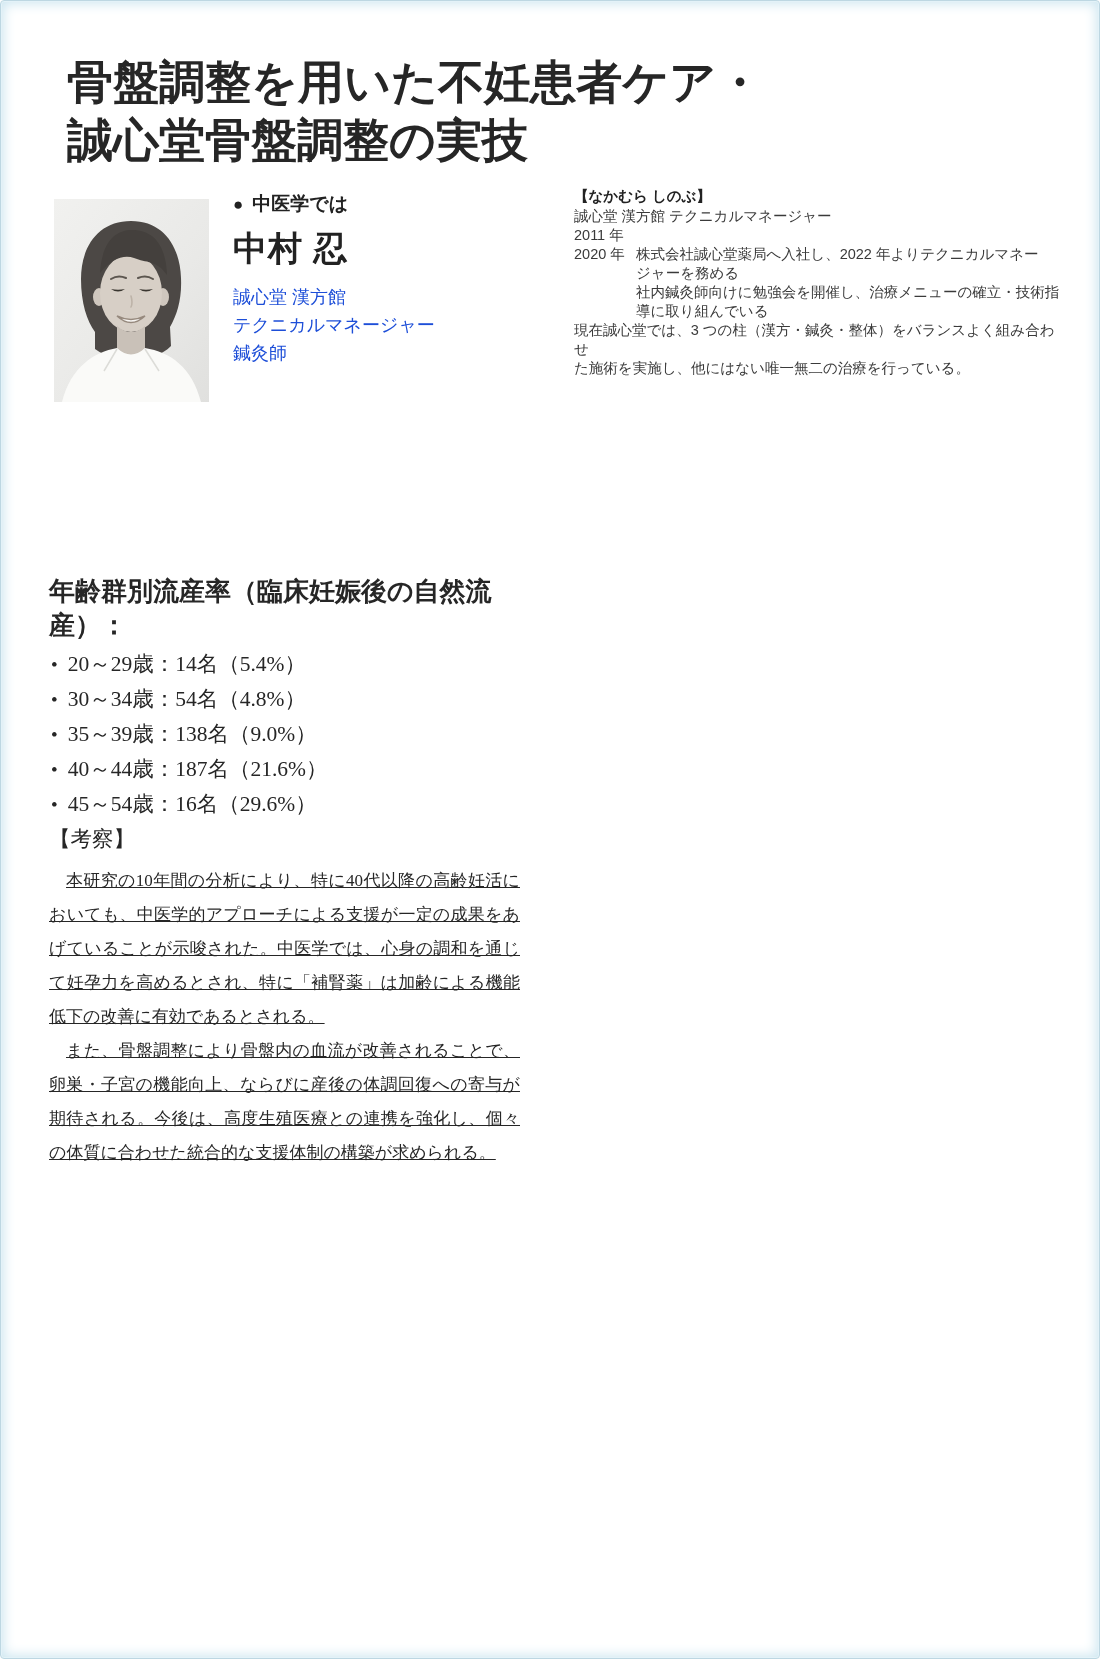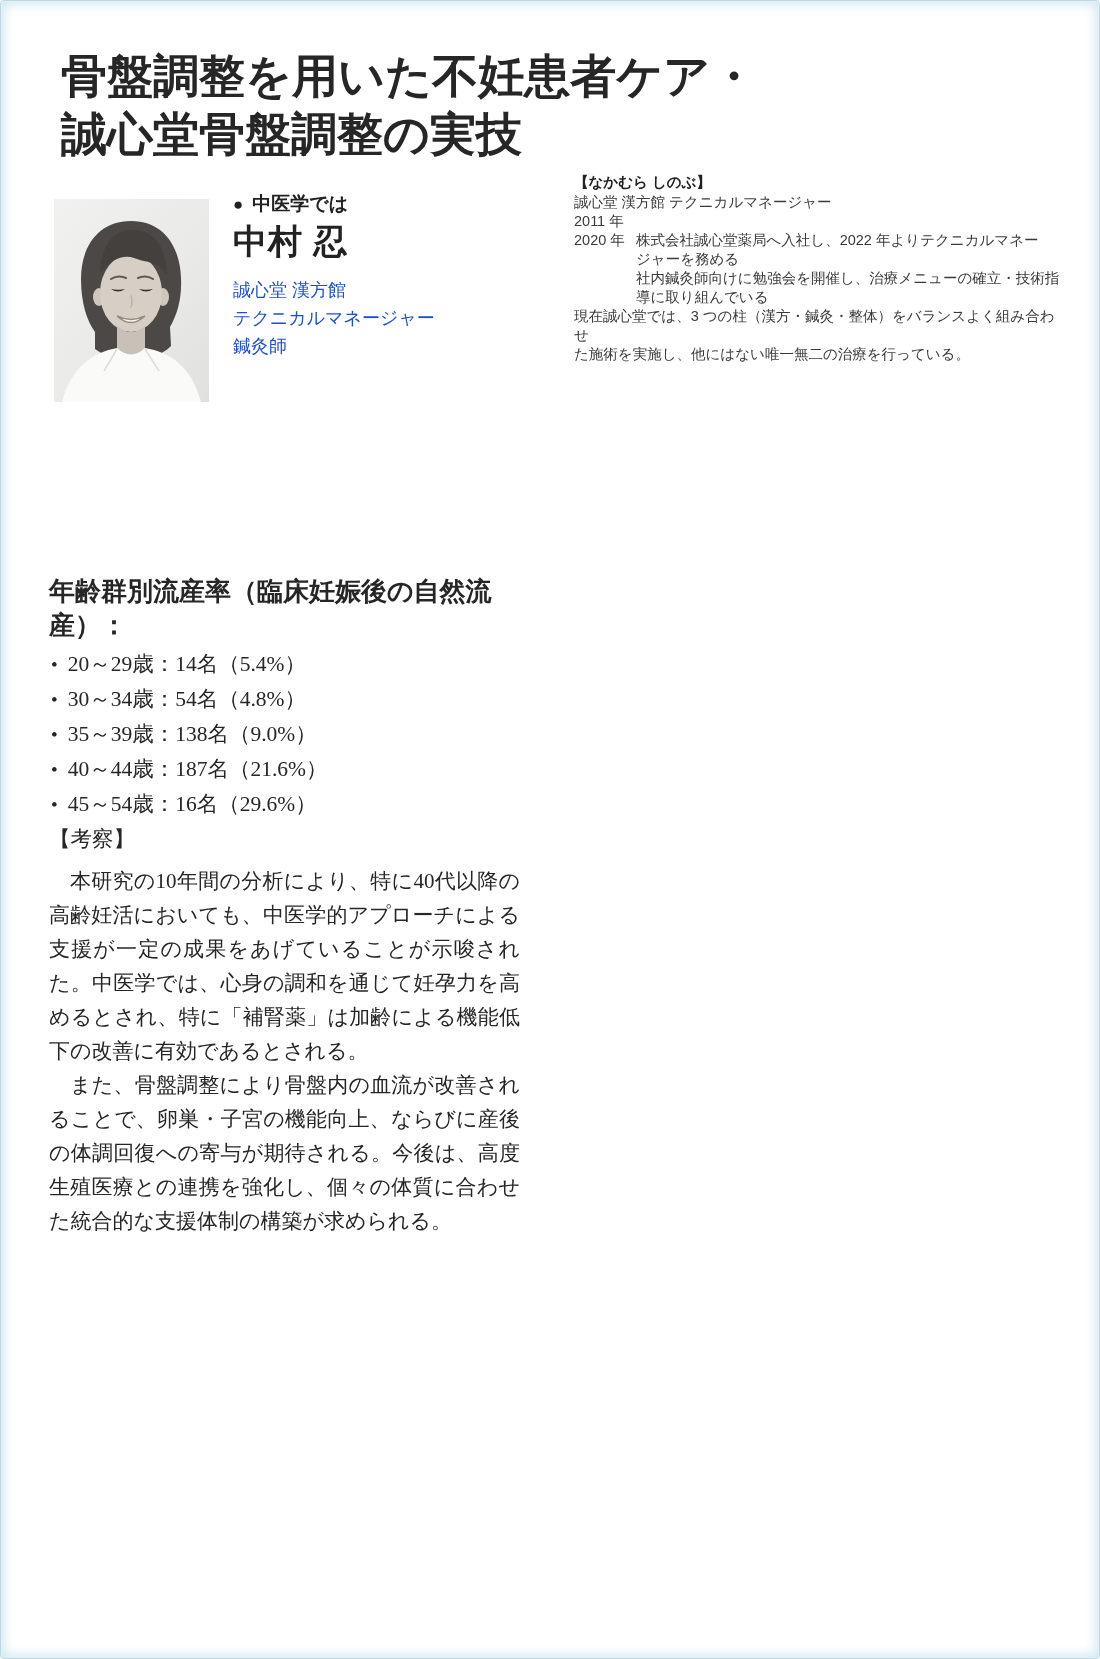--- a/index.html
+++ b/index.html
@@ -10,63 +10,63 @@
     box-sizing:border-box;
     border:1px solid #bdd7e2;
     border-radius:4px;
     box-shadow: inset 0 0 0 1px #e3f2f8, inset 0 0 12px 3px #cfe7f1;
     overflow:hidden;
     font-family:"Liberation Sans","DejaVu Sans",sans-serif;
     color:#262626;
   }
   
   .title{
-    position:absolute;left:48px;top:34px;margin:12px;
+    position:absolute;left:48px;top:34px;margin:18px;
     font-size:46px;line-height:58px;font-weight:800;
     letter-spacing:0px;color:#262626;
     white-space:pre-line;
     font-family:"Liberation Sans","DejaVu Sans",sans-serif;
   }
   
   .photo{
     position:absolute;left:53px;top:198px;width:155px;height:203px;
     overflow:hidden;
   }
   .photo svg{display:block;width:100%;height:100%;}
   
   .presenter{position:absolute;left:232px;top:190px;}
   .presenter-role{display:flex;align-items:center;gap:9px;font-size:19px;font-weight:700;color:#222;}
   .presenter-role .bullet{font-size:17px;line-height:1;}
-  .presenter-name{margin-top:2px;font-size:34px;font-weight:600;color:#222;letter-spacing:1px;}
+  .presenter-name{margin-top:9px;font-size:34px;font-weight:600;color:#222;letter-spacing:1px;}
   .presenter-affiliation{margin-top:11px;font-size:18px;line-height:28px;color:#1d4ed8;white-space:pre-line;}
   
   .bio{
-    position:absolute;left:573px;top:172px;width:492px;
+    position:absolute;left:573px;top:186px;width:492px;
     font-size:14.5px;line-height:19px;color:#3a3a3a;
   }
   .bio-header{font-weight:700;color:#222;}
   .bio-sub{margin-top:1px;}
   .bio-row{display:grid;grid-template-columns:62px 1fr;}
   .bio-year{white-space:nowrap;}
   .bio-desc{white-space:pre-line;}
   .bio-summary{white-space:pre-line;}
   
   .body-col{
     position:absolute;left:48px;top:574px;width:471px;
     font-family:"Liberation Serif","DejaVu Serif",serif;
     color:#262626;
   }
   .stats-heading{font-size:26px;line-height:34px;font-weight:bold;}
   .stats-list{list-style:none;margin:4px 0 0 0;padding:0;}
   .stats-list li{font-size:21.5px;line-height:34px;display:flex;align-items:baseline;}
   .stats-list .li-bullet{margin:0 10px 0 2px;font-size:19px;}
   .section-heading{font-size:21.5px;line-height:34px;}
   .para{
-    margin:0;font-size:21px;line-height:34px;
-    text-align:justify;text-indent:1em;
+    margin:0;font-size:17px;line-height:34px;
+    text-align:justify;text-indent:1em;text-decoration:underline;
   }
   .para:first-of-type{margin-top:8px;}
 </style>
 </head>
 <body>
 
 <div class="page">
 
   <h1 class="title">骨盤調整を用いた不妊患者ケア・
 誠心堂骨盤調整の実技</h1>

